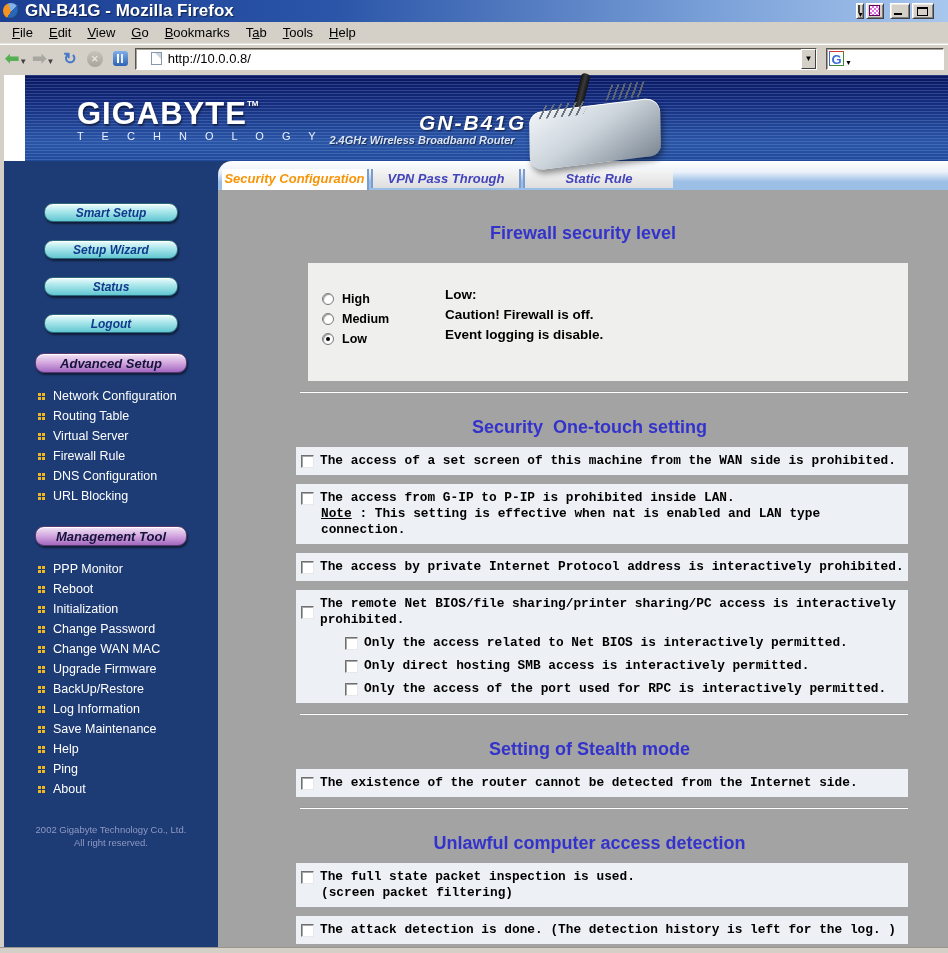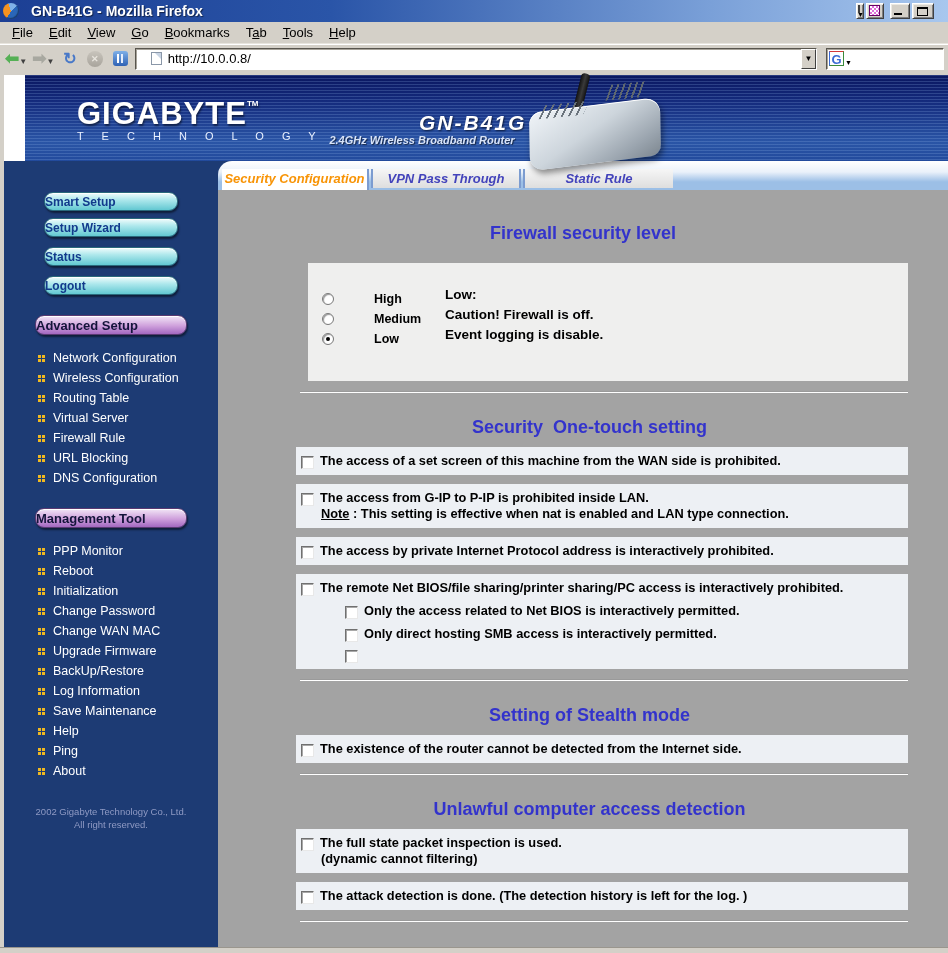--- a/index.html
+++ b/index.html
@@ -7,21 +7,21 @@
   body { font-family:"Liberation Sans", sans-serif; }
   #screen { position:relative; width:948px; height:953px; background:#fff; overflow:hidden; }
 
   
   #titlebar { position:absolute; left:0; top:0; width:948px; height:22px;
     background:linear-gradient(to right,#1c3f94 0%,#2a55a8 35%,#7aa0d8 75%,#a8c7ee 100%);
     display:flex; align-items:center; padding-left:3px; }
   .ff-icon { width:16px; height:16px; border-radius:50%; flex:none;
     background: conic-gradient(from 210deg, #f59220 0 130deg, #7fb2e8 130deg 200deg, #2a66b8 200deg 360deg);
     box-shadow: inset -1px -1px 1px rgba(0,0,0,.4); }
-  .title-text { color:#fff; font-weight:bold; font-size:14px; margin-left:12px;
+  .title-text { color:#fff; font-weight:bold; font-size:17px; margin-left:6px;
     text-shadow:1px 1px 1px rgba(0,0,0,.55); white-space:nowrap; }
   .winbtn { position:absolute; top:3px; height:16px; background:#d4d0c8;
     border:1px solid; border-color:#ffffff #404040 #404040 #ffffff;
     box-shadow: inset 1px 1px 0 #ece9e2, inset -1px -1px 0 #808080; }
   #btn-grip { left:856px; width:8px; }
   #btn-grip .bar { position:absolute; left:1px; top:1px; width:2px; height:8px; background:#404040; }
   #btn-grip .arr { position:absolute; left:0px; bottom:0px; font-size:7px; line-height:6px; color:#000; }
   #btn-checker { left:866px; width:18px; }
   #btn-checker .chk { position:absolute; left:2px; top:1px; width:11px; height:11px; border:1px solid #606;
     background: conic-gradient(#df6fdc 90deg,#fff 90deg 180deg,#df6fdc 180deg 270deg,#fff 270deg) 0 0 / 4px 4px; }
@@ -89,21 +89,21 @@
     border-radius:12px 16px 10px 14px; transform:rotate(-7deg) skewX(-6deg);
     background:linear-gradient(150deg,#f0f4f8 0%,#cdd5dc 45%,#9aa4ae 80%,#7d8790 100%);
     box-shadow:2px 4px 6px rgba(0,0,0,.45), inset 0 1px 0 #fff; }
   #router .vent1 { position:absolute; left:22px; top:28px; width:42px; height:14px; transform:skewX(-30deg) rotate(-6deg);
     background:repeating-linear-gradient(90deg,#6a737c 0 2px, rgba(0,0,0,0) 2px 7px); }
   #router .vent2 { position:absolute; left:88px; top:8px; width:34px; height:16px; transform:skewX(-25deg) rotate(-6deg);
     background:repeating-linear-gradient(90deg,#5e6770 0 2px, rgba(0,0,0,0) 2px 6px); }
 
   
   #sidebar { position:absolute; left:4px; top:161px; width:214px; height:786px; background:#1d3b74; overflow:hidden; }
-  .pill { display:block; margin:7px auto; text-align:left; font-weight:bold;
+  .pill { display:block; margin:18px auto; text-align:center; font-style:italic; font-weight:bold;
     border-radius:9px; position:relative; cursor:pointer; }
   .pill-cyan { width:134px; height:19px; line-height:18px; font-size:12px; color:#123a8c;
     background:linear-gradient(180deg,#f0fcfc 0%,#aee8ec 40%,#62c8d2 100%);
     border:1px solid #2a6a7c; box-shadow:1px 2px 2px rgba(0,0,0,.5), inset 0 1px 0 #fff; }
   .pill-purple { width:152px; height:20px; line-height:19px; font-size:13px; color:#14143a;
     background:linear-gradient(180deg,#f2e6f6 0%,#cfa0dc 55%,#a268c0 100%);
     border:1px solid #5a3a72; box-shadow:1px 2px 2px rgba(0,0,0,.5), inset 0 1px 0 #fff; }
   .nav-item { display:flex; align-items:center; padding-left:34px; height:20px; cursor:pointer; }
   .bullet-icon { width:3px; height:3px; background:#f0b820; flex:none; margin-right:12px;
     box-shadow:4px 0 #f0b820, 0 4px #f0b820, 4px 4px #f0b820; margin-bottom:4px; }
@@ -121,33 +121,33 @@
   .tab.inactive { background:linear-gradient(180deg,#f6f6f6,#dedede); color:#4343bb; height:19px; }
   .tab + .tab { border-left:2px solid #7c9cd0; }
   .tab-sep { border-right:2px solid #7c9cd0; }
 
   
   #main { position:absolute; left:218px; top:190px; width:730px; height:757px; background:#a3a3a3; overflow:hidden; }
   .sec-heading { text-align:center; color:#3333cc; font-weight:bold; font-size:18px; white-space:pre-wrap; }
   #fw-heading { margin-top:33px; }
   #fw-box { margin:19px 0 0 90px; width:600px; height:118px; background:#efefee; position:relative; }
   #radio-group { position:absolute; left:14px; top:26px; }
-  .radio-row { display:flex; align-items:center; height:20px; cursor:pointer;gap:32px; }
+  .radio-row { display:flex; align-items:center; height:20px; cursor:pointer; }
   .radio-icon { width:12px; height:12px; border-radius:50%; background:#fff; border:1px solid #787878;
     box-shadow: inset 1px 1px 1px #9a9a9a; position:relative; flex:none; margin-right:8px; }
   .radio-icon.checked:after { content:""; position:absolute; left:3px; top:3px; width:4px; height:4px;
     border-radius:50%; background:#000; }
   .radio-label { font-size:12.5px; font-weight:bold; color:#000; }
   #fw-desc { position:absolute; left:137px; top:22px; }
   .fw-desc-line { font-size:13.5px; font-weight:bold; color:#000; line-height:20px; }
   .divider { height:0; border-top:1px solid #9a9a9a; border-bottom:1px solid #ffffff;
     width:608px; margin:10px 0 0 82px; }
   .section-heading { margin-top:24px;padding-left:13px; }
   .cb-row { margin:9px 0 0 78px; width:612px; background:#edf0f4; padding:6px 4px 6px 5px; }
-  .cb-line { display:flex; align-items:flex-end; line-height:16px; }
+  .cb-line { display:flex; align-items:center; line-height:16px;font-family:Liberation Mono, monospace; }
   .cb-line.sub { margin-left:44px; margin-top:7px; }
   .checkbox-icon { width:13px; height:13px; background:#fff; border:1px solid; flex:none;
     border-color:#707070 #e8e8e8 #e8e8e8 #707070; box-shadow: inset 1px 1px 0 #a8a8a8;
     margin:1px 6px 0 0; cursor:pointer; }
   .cb-text { font-size:12.8px; font-weight:bold; color:#000; }
   .cb-note { margin-left:20px; line-height:16px; }
   .cb-note .note-word { text-decoration:underline; }
   .cb-extra { margin-left:20px; line-height:16px; }
 </style>
 </head>
@@ -239,41 +239,37 @@
         <div class="pill pill-cyan" style="margin-bottom: 7px;">Logout</div>
       </div>
     <div id="sb-nav">
         <div class="pill pill-purple" style="margin-top: 20px; margin-bottom: 13px;">Advanced Setup</div>
         <div class="nav-item">
           <span class="bullet-icon"></span>
           <span class="nav-label">Network Configuration</span>
         </div>
         <div class="nav-item">
           <span class="bullet-icon"></span>
-          <span class="nav-label">Wireless Configuration</span>
-        </div>
-        <div class="nav-item">
-          <span class="bullet-icon"></span>
           <span class="nav-label">Routing Table</span>
         </div>
         <div class="nav-item">
           <span class="bullet-icon"></span>
           <span class="nav-label">Virtual Server</span>
         </div>
         <div class="nav-item">
           <span class="bullet-icon"></span>
           <span class="nav-label">Firewall Rule</span>
         </div>
         <div class="nav-item">
           <span class="bullet-icon"></span>
+          <span class="nav-label">DNS Configuration</span>
+        </div>
+        <div class="nav-item">
+          <span class="bullet-icon"></span>
           <span class="nav-label">URL Blocking</span>
-        </div>
-        <div class="nav-item">
-          <span class="bullet-icon"></span>
-          <span class="nav-label">DNS Configuration</span>
         </div>
         <div class="pill pill-purple" style="margin-top: 20px; margin-bottom: 13px;">Management Tool</div>
         <div class="nav-item">
           <span class="bullet-icon"></span>
           <span class="nav-label">PPP Monitor</span>
         </div>
         <div class="nav-item">
           <span class="bullet-icon"></span>
           <span class="nav-label">Reboot</span>
         </div>
@@ -386,39 +382,40 @@
           <div class="cb-line sub">
             <span class="checkbox-icon"></span>
             <span class="cb-text">Only the access related to Net BIOS is interactively permitted.</span>
           </div>
           <div class="cb-line sub">
             <span class="checkbox-icon"></span>
             <span class="cb-text">Only direct hosting SMB access is interactively permitted.</span>
           </div>
           <div class="cb-line sub">
             <span class="checkbox-icon"></span>
+            <span class="cb-text">Only the access of the port used for RPC is interactively permitted.</span>
           </div>
         </div>
         <div class="divider"></div>
         <div class="sec-heading section-heading">Setting of Stealth mode</div>
         <div class="cb-row">
           <div class="cb-line">
             <span class="checkbox-icon"></span>
             <span class="cb-text">The existence of the router cannot be detected from the Internet side.</span>
           </div>
         </div>
         <div class="divider"></div>
         <div class="sec-heading section-heading">Unlawful computer access detection</div>
         <div class="cb-row">
           <div class="cb-line">
             <span class="checkbox-icon"></span>
             <span class="cb-text">The full state packet inspection is used.</span>
           </div>
           <div class="cb-line cb-extra">
-            <span class="cb-text">(dynamic cannot filtering)</span>
+            <span class="cb-text">(screen packet filtering)</span>
           </div>
         </div>
         <div class="cb-row">
           <div class="cb-line">
             <span class="checkbox-icon"></span>
             <span class="cb-text">The attack detection is done. (The detection history is left for the log. )</span>
           </div>
         </div>
         <div class="divider"></div>
       </div>

